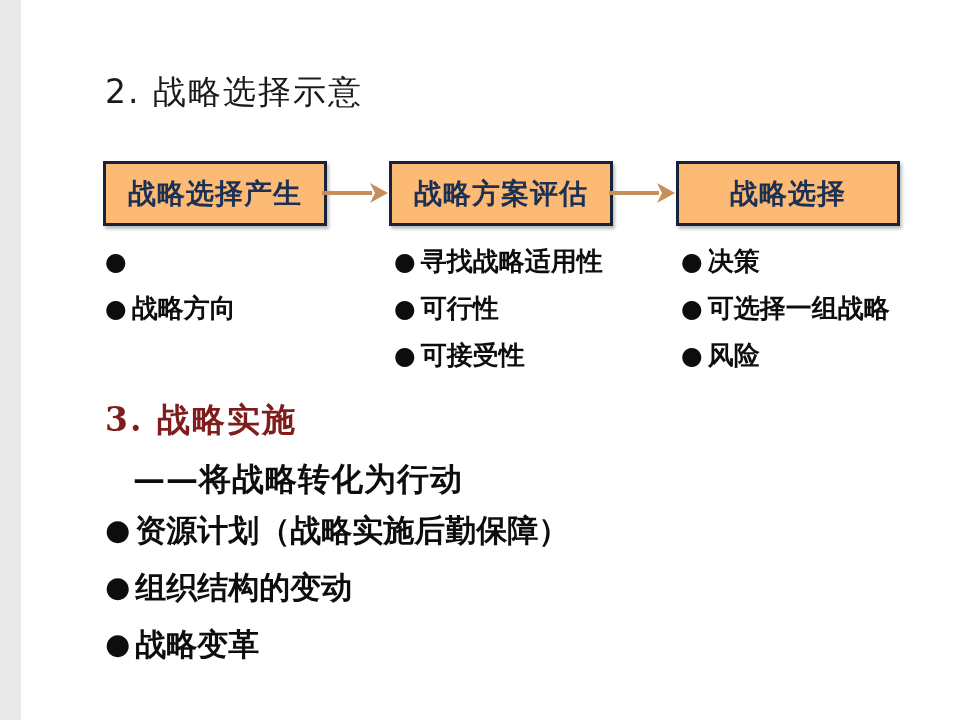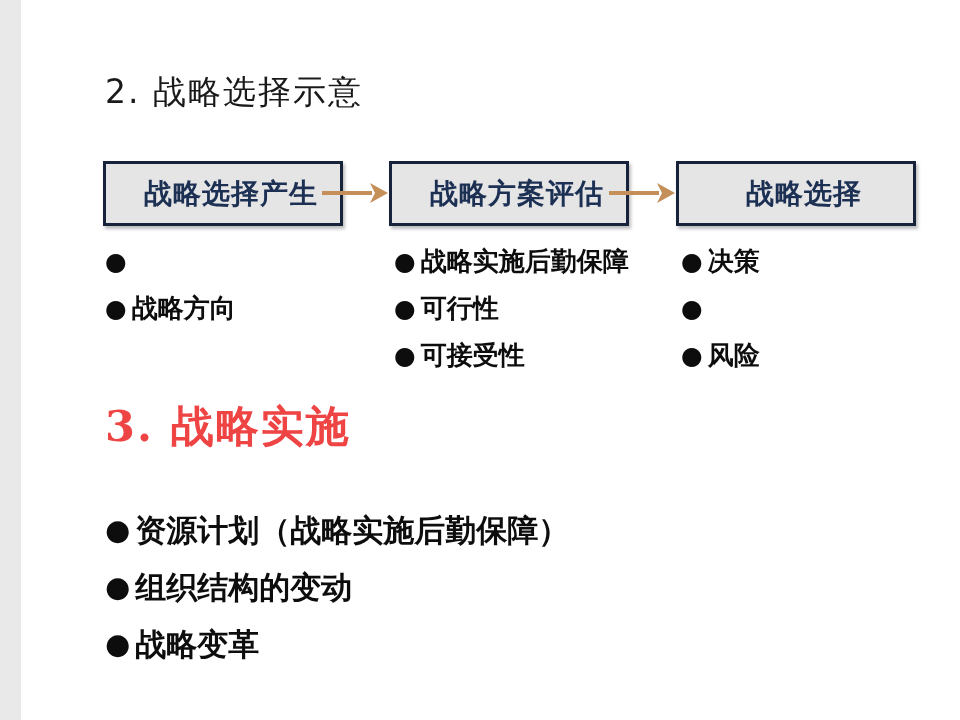--- a/index.html
+++ b/index.html
@@ -10,43 +10,43 @@
     margin-left:21px;
   }
   .title{
     position:absolute;left:84px;top:70px;
     font-size:33px;letter-spacing:2px;color:#1a1a1a;
     font-family:"DejaVu Sans","Liberation Sans",sans-serif;
     white-space:nowrap;
   }
   .flow-box{
     position:absolute;top:161px;height:59px;width:218px;
-    background:#e5e5e5;border:3px solid #16233b;
+    background:#fdba74;border:3px solid #16233b;
     display:flex;align-items:center;justify-content:center;
     font-size:28px;font-weight:bold;color:#1c3054;
     font-family:"DejaVu Serif","Liberation Serif",serif;
     box-shadow:2px 3px 3px rgba(110,110,110,0.45);
-    white-space:nowrap;letter-spacing:1px;padding-left:16px;
+    white-space:nowrap;letter-spacing:1px;
   }
   .arrow-svg{position:absolute;top:180px;width:66px;height:26px;}
   .bullet-col{
     position:absolute;top:238px;
     font-family:"DejaVu Serif","Liberation Serif",serif;
     font-size:26px;font-weight:bold;color:#0d0d0d;
   }
   .bullet-item{
     height:47px;display:flex;align-items:center;white-space:nowrap;
   }
   .bullet-dot{
     font-size:25px;margin-right:5px;line-height:1;color:#0d0d0d;
     font-family:"DejaVu Sans",sans-serif;
   }
   .sec3-heading{
     position:absolute;left:84px;top:398px;
-    font-size:43px;font-weight:bold;color:#ef4444;
+    font-size:33px;font-weight:bold;color:#7f1d1d;
     font-family:"DejaVu Serif","Liberation Serif",serif;
     letter-spacing:2px;white-space:nowrap;
   }
   .sec3-subline{
     position:absolute;left:112px;top:458px;
     font-size:32px;font-weight:bold;color:#0d0d0d;
     font-family:"DejaVu Serif","Liberation Serif",serif;
     letter-spacing:1px;white-space:nowrap;
   }
   .sec3-list{
@@ -89,47 +89,49 @@
     </div>
     <div class="bullet-item">
       <span class="bullet-dot">●</span>
       <span>战略方向</span>
     </div>
   </div>
 
   <div class="bullet-col" style="left:373px">
     <div class="bullet-item">
       <span class="bullet-dot">●</span>
-      <span>战略实施后勤保障</span>
+      <span>寻找战略适用性</span>
     </div>
     <div class="bullet-item">
       <span class="bullet-dot">●</span>
       <span>可行性</span>
     </div>
     <div class="bullet-item">
       <span class="bullet-dot">●</span>
       <span>可接受性</span>
     </div>
   </div>
 
   <div class="bullet-col" style="left:660px">
     <div class="bullet-item">
       <span class="bullet-dot">●</span>
       <span>决策</span>
     </div>
     <div class="bullet-item">
       <span class="bullet-dot">●</span>
+      <span>可选择一组战略</span>
     </div>
     <div class="bullet-item">
       <span class="bullet-dot">●</span>
       <span>风险</span>
     </div>
   </div>
 
   <div class="sec3-heading">3. 战略实施</div>
+  <div class="sec3-subline">——将战略转化为行动</div>
 
   <div class="sec3-list">
     <div class="bullet-item">
       <span class="bullet-dot">●</span>
       <span>资源计划（战略实施后勤保障）</span>
     </div>
     <div class="bullet-item">
       <span class="bullet-dot">●</span>
       <span>组织结构的变动</span>
     </div>

